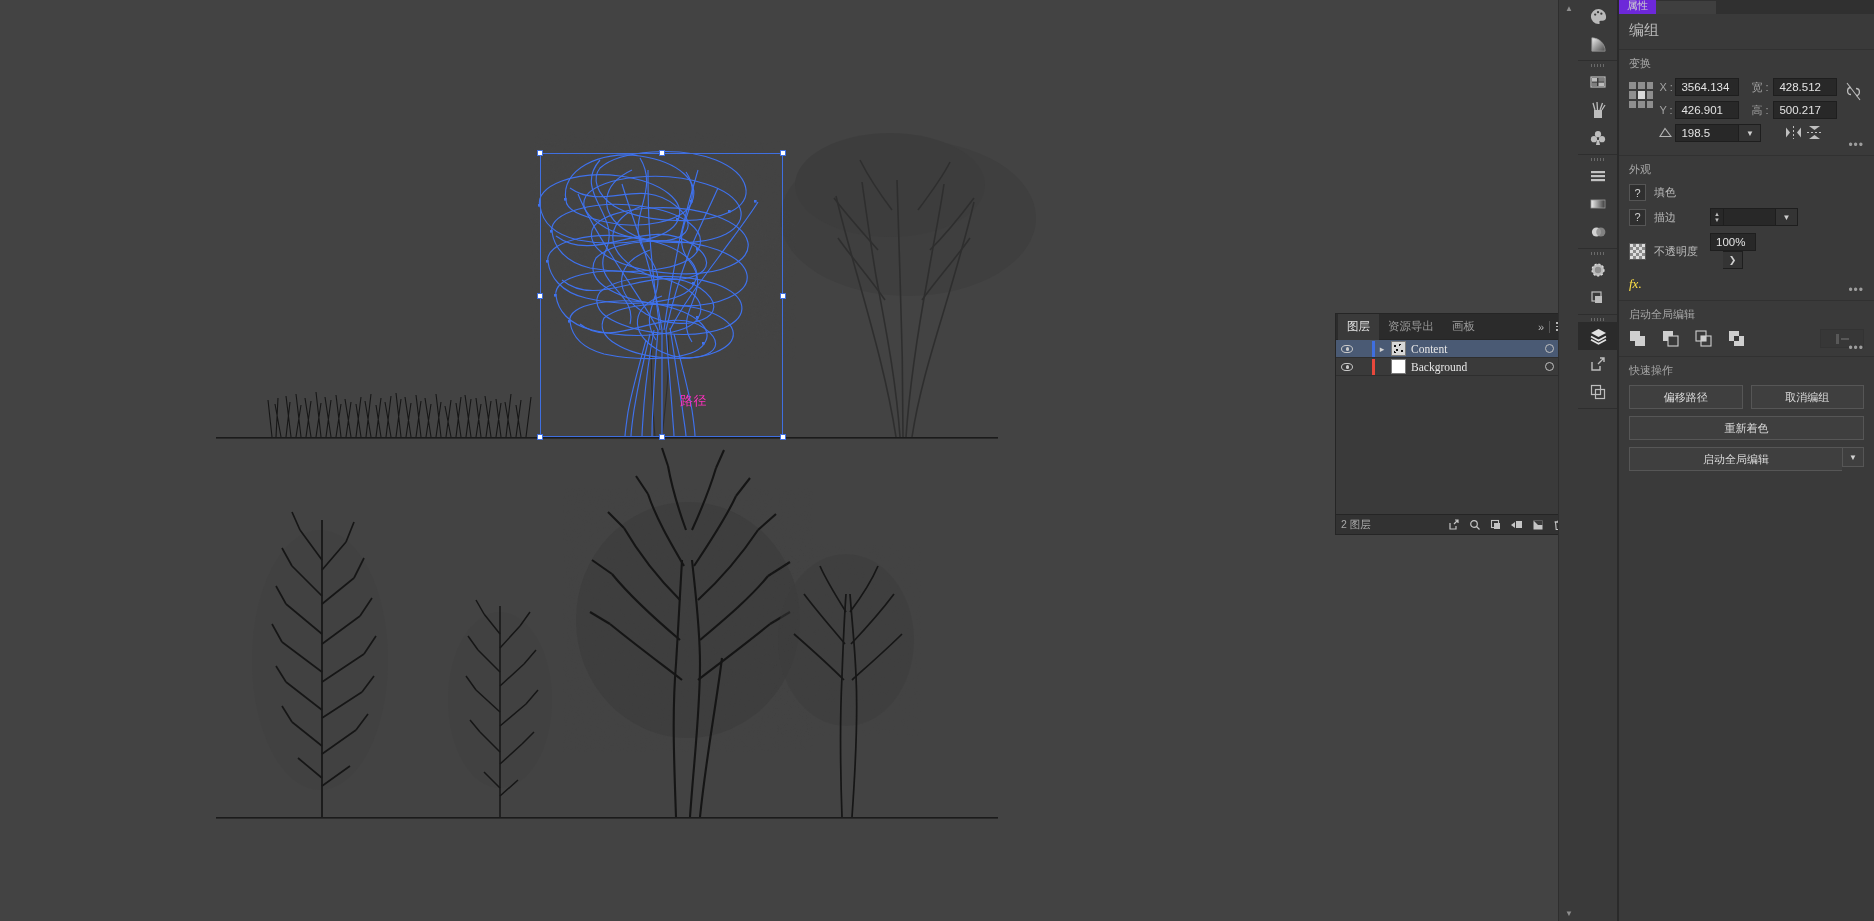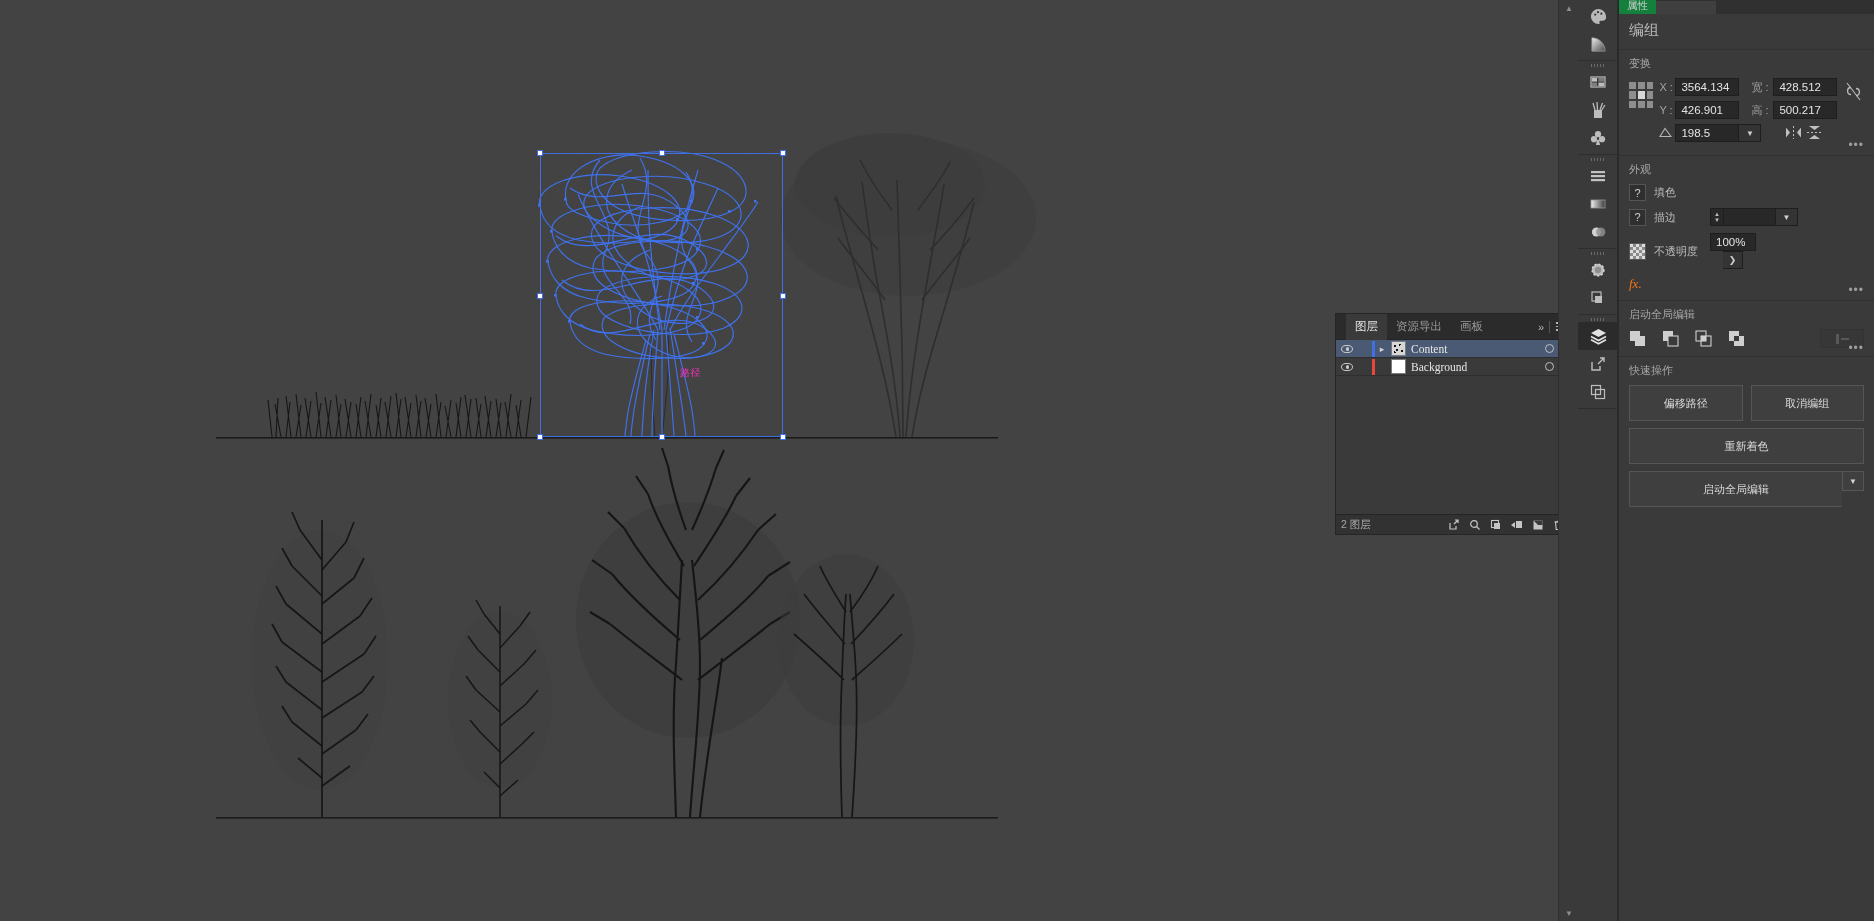--- a/index.html
+++ b/index.html
@@ -23,34 +23,34 @@
   
   .selbox {
     position:absolute; left:540px; top:153px; width:243px; height:284px;
     border:1px solid #3f6fe0;
   }
   .handle {
     position:absolute; width:6px; height:6px; background:#ffffff;
     border:1px solid #3f6fe0;
   }
   .smartlabel {
-    position:absolute; left:680px; top:366px;
-    color:#ff2fbf; font-size:10px; background:rgba(40,40,40,0.0);
+    position:absolute; left:680px; top:392px;
+    color:#ff2fbf; font-size:13px; background:rgba(40,40,40,0.0);
     font-family:"Liberation Sans",sans-serif; letter-spacing:0.5px;
   }
 
   
   .layers-panel {
     position:absolute; left:1335px; top:313px; width:240px; height:222px;
     background:#323232; border:1px solid #252525;
     display:flex; flex-direction:column;
   }
   .lp-tabs {
     display:flex; align-items:center; height:26px;
-    background:#2b2b2b; border-bottom:1px solid #252525; padding-left:10px;
+    background:#2b2b2b; border-bottom:1px solid #252525; padding-left:2px;
   }
   .lp-tab {
     padding:5px 9px 6px 9px; font-size:11.5px; color:#9a9a9a; cursor:default;
   }
   .lp-tab.active { background:#3a3a3a; color:#e2e2e2; }
   .lp-tabs-right { margin-left:auto; display:flex; align-items:center; gap:6px; padding-right:7px; }
   .chev { color:#b5b5b5; font-size:11px; letter-spacing:-1px; }
   .divider-v { width:1px; height:12px; background:#555; }
   .hamb { display:flex; flex-direction:column; gap:2px; }
   .hamb i { display:block; width:11px; height:1.5px; background:#b8b8b8; }
@@ -111,21 +111,21 @@
   }
   .rail-btn.active { background:#2b2b2b; }
 
   
   .props {
     position:absolute; left:1618px; top:0; width:256px; height:921px;
     background:#3a3a3a; border-left:1px solid #2a2a2a;
   }
   .props-tabs { height:14px; background:#303030; display:flex; align-items:flex-end; }
   .ptab { font-size:10.5px; color:#d0d0d0; padding:0 8px 1px 8px; }
-  .ptab.active { background:#15803d; }
+  .ptab.active { background:#6d28d9; }
   .ptab.plain { background:#3f3f3f; min-width:60px; }
   .sec { border-bottom:1px solid #313131; padding:6px 10px 8px 10px; position:relative; }
   .sec-title { font-size:11px; color:#a7a7a7; margin-bottom:7px; }
   .grouplabel { font-size:15px; color:#b9b9b9; padding:7px 10px 9px 10px; border-bottom:1px solid #313131; }
 
   .xform { display:flex; align-items:flex-start; gap:6px; }
   .refpt { width:26px; height:26px; margin-top:4px; display:grid;
            grid-template-columns:repeat(3,1fr); grid-template-rows:repeat(3,1fr); gap:2px; }
   .refpt i { display:block; background:#8e8e8e; }
   .refpt i.c { background:#d8d8d8; }
@@ -162,33 +162,33 @@
           display:flex; flex-direction:column; align-items:center; justify-content:center; gap:1px; }
   .spin span { font-size:6px; line-height:5px; color:#bdbdbd; }
   .stroke-w { width:52px; height:18px; background:#282828; border:1px solid #1e1e1e; border-left:none; }
   .ddown { width:22px; height:18px; background:#343434; border:1px solid #1e1e1e; border-left:none;
            display:flex; align-items:center; justify-content:center; font-size:8px; color:#cfcfcf; }
   .op-box { display:flex; align-items:center;flex-direction:column; }
   .op-inp { width:46px; height:18px; background:#282828; border:1px solid #1e1e1e;
             color:#e3e3e3; font-size:11.5px; padding:2px 5px; }
   .op-arrow { width:20px; height:18px; background:#343434; border:1px solid #1e1e1e; border-left:none;
               display:flex; align-items:center; justify-content:center; font-size:9px; color:#cfcfcf; }
-  .fxrow { margin-top:4px; font-size:13px; color:#f97316; font-family:"Liberation Serif",serif; font-style:italic; }
+  .fxrow { margin-top:4px; font-size:13px; color:#fde047; font-family:"Liberation Serif",serif; font-style:italic; }
   .dots { position:absolute; right:10px; color:#9d9d9d; font-size:12px; letter-spacing:1px; line-height:8px; }
 
   .pf-icons { display:flex; align-items:center; gap:16px; }
   .pf-btn { width:17px; height:17px; position:relative; }
   .pf-expand { margin-left:auto; width:44px; height:19px; background:#343434;
                border:1px solid #2b2b2b; opacity:0.45; display:flex; align-items:center;
                justify-content:center; gap:2px; }
   .pf-expand i { display:block; background:#7e7e7e; }
 
   .qa-grid { display:flex; gap:8px; margin-bottom:7px; }
   .qbtn {
-    flex:1; height:36px; background:#3f3f3f; border:1px solid #565656;
+    flex:1; height:24px; background:#3f3f3f; border:1px solid #565656;
     color:#dcdcdc; font-size:11px; display:flex; align-items:center; justify-content:center;
   }
   .qbtn.full { width:100%; }
   .qbtn-split { display:flex; }
   .qbtn-split .qbtn { border-right:none; }
   .qcaret { width:22px; height:20px; background:#3f3f3f; border:1px solid #565656;
             display:flex; align-items:center; justify-content:center; font-size:8px; color:#d2d2d2; }
 
   
   .vscroll { position:absolute; left:1558px; top:0; width:20px; height:921px; background:#3a3a3a;

